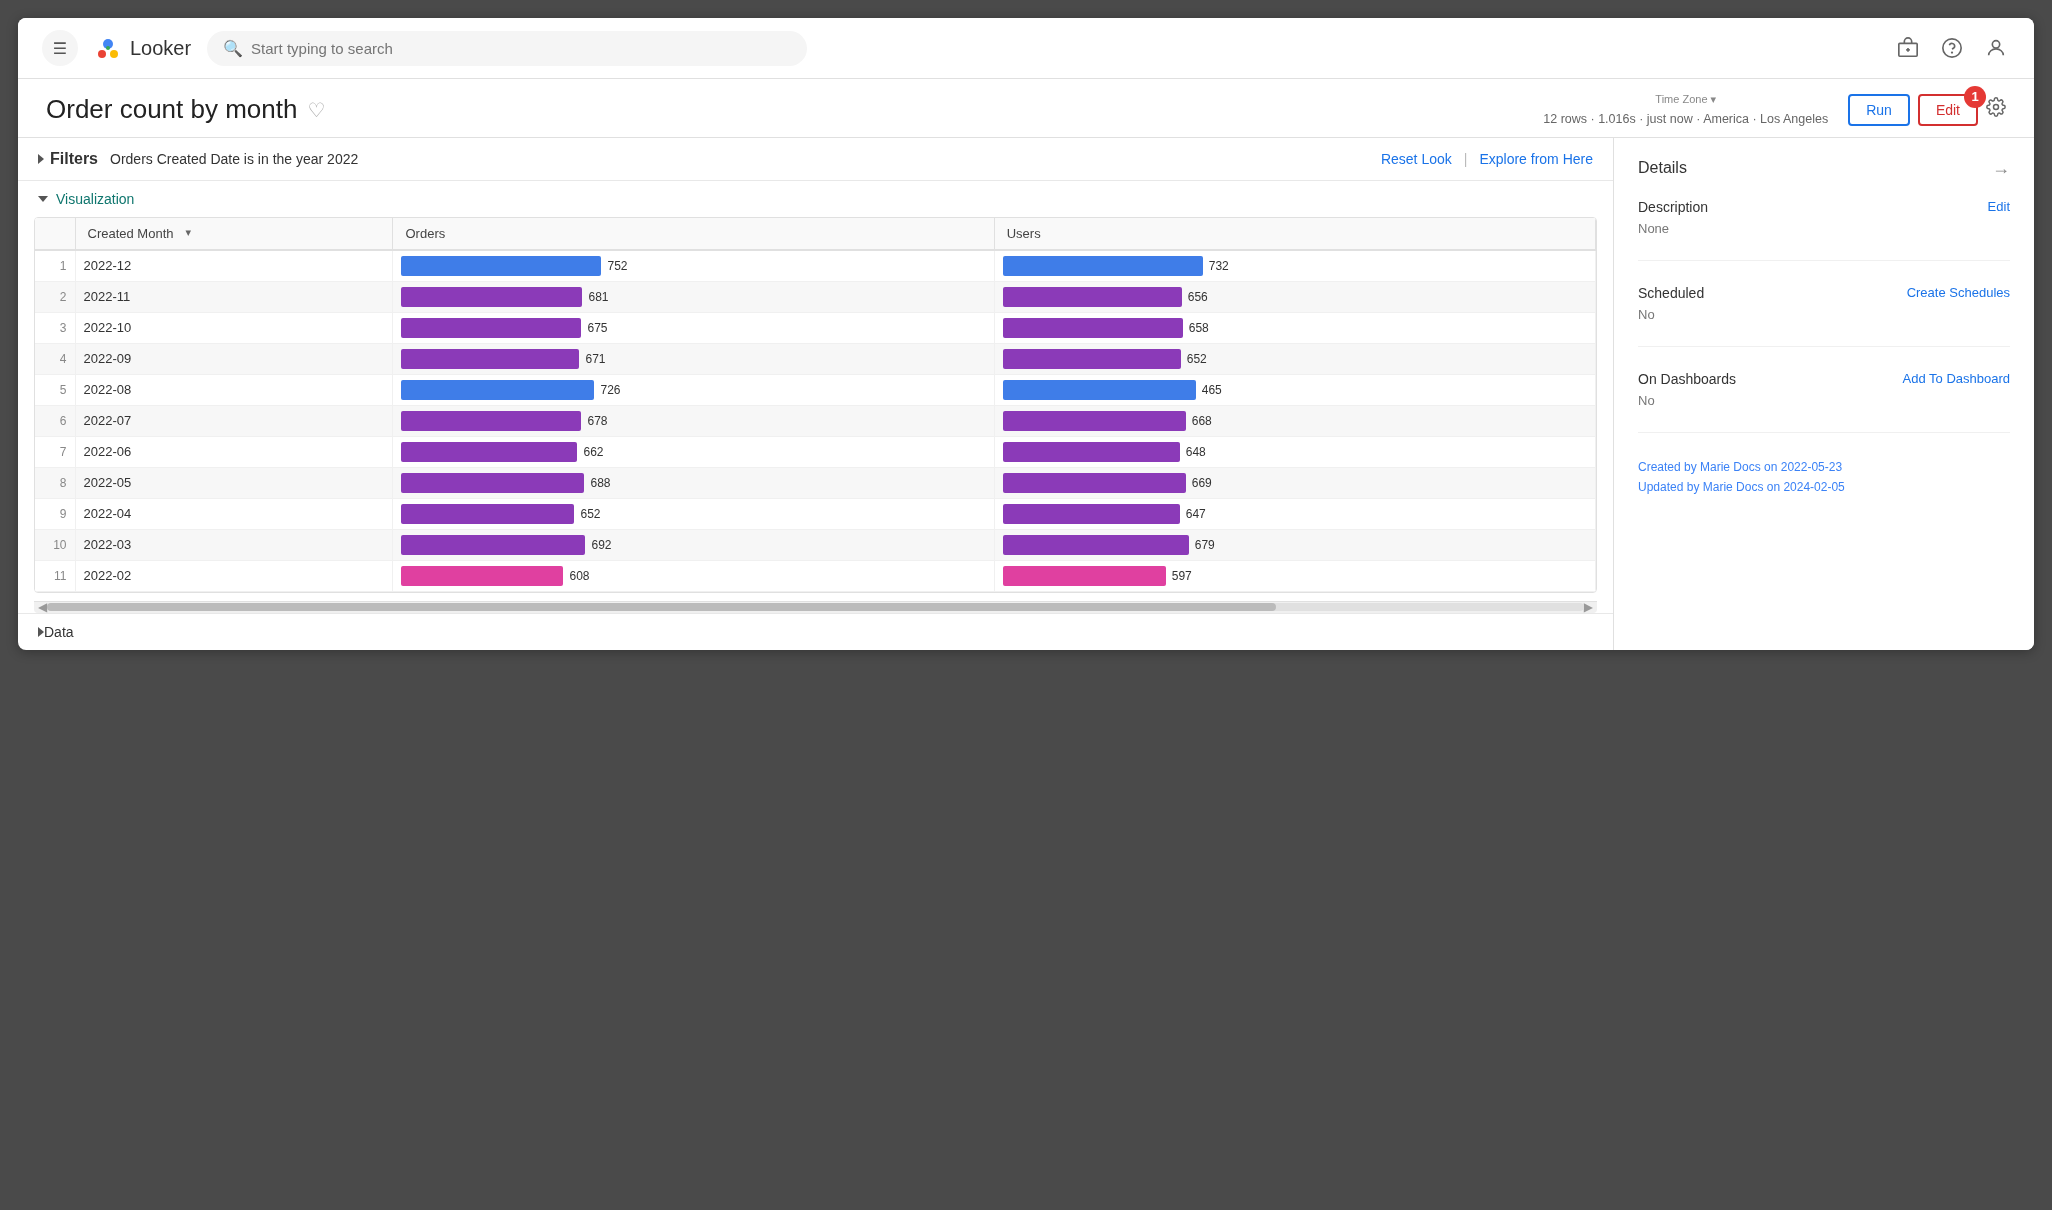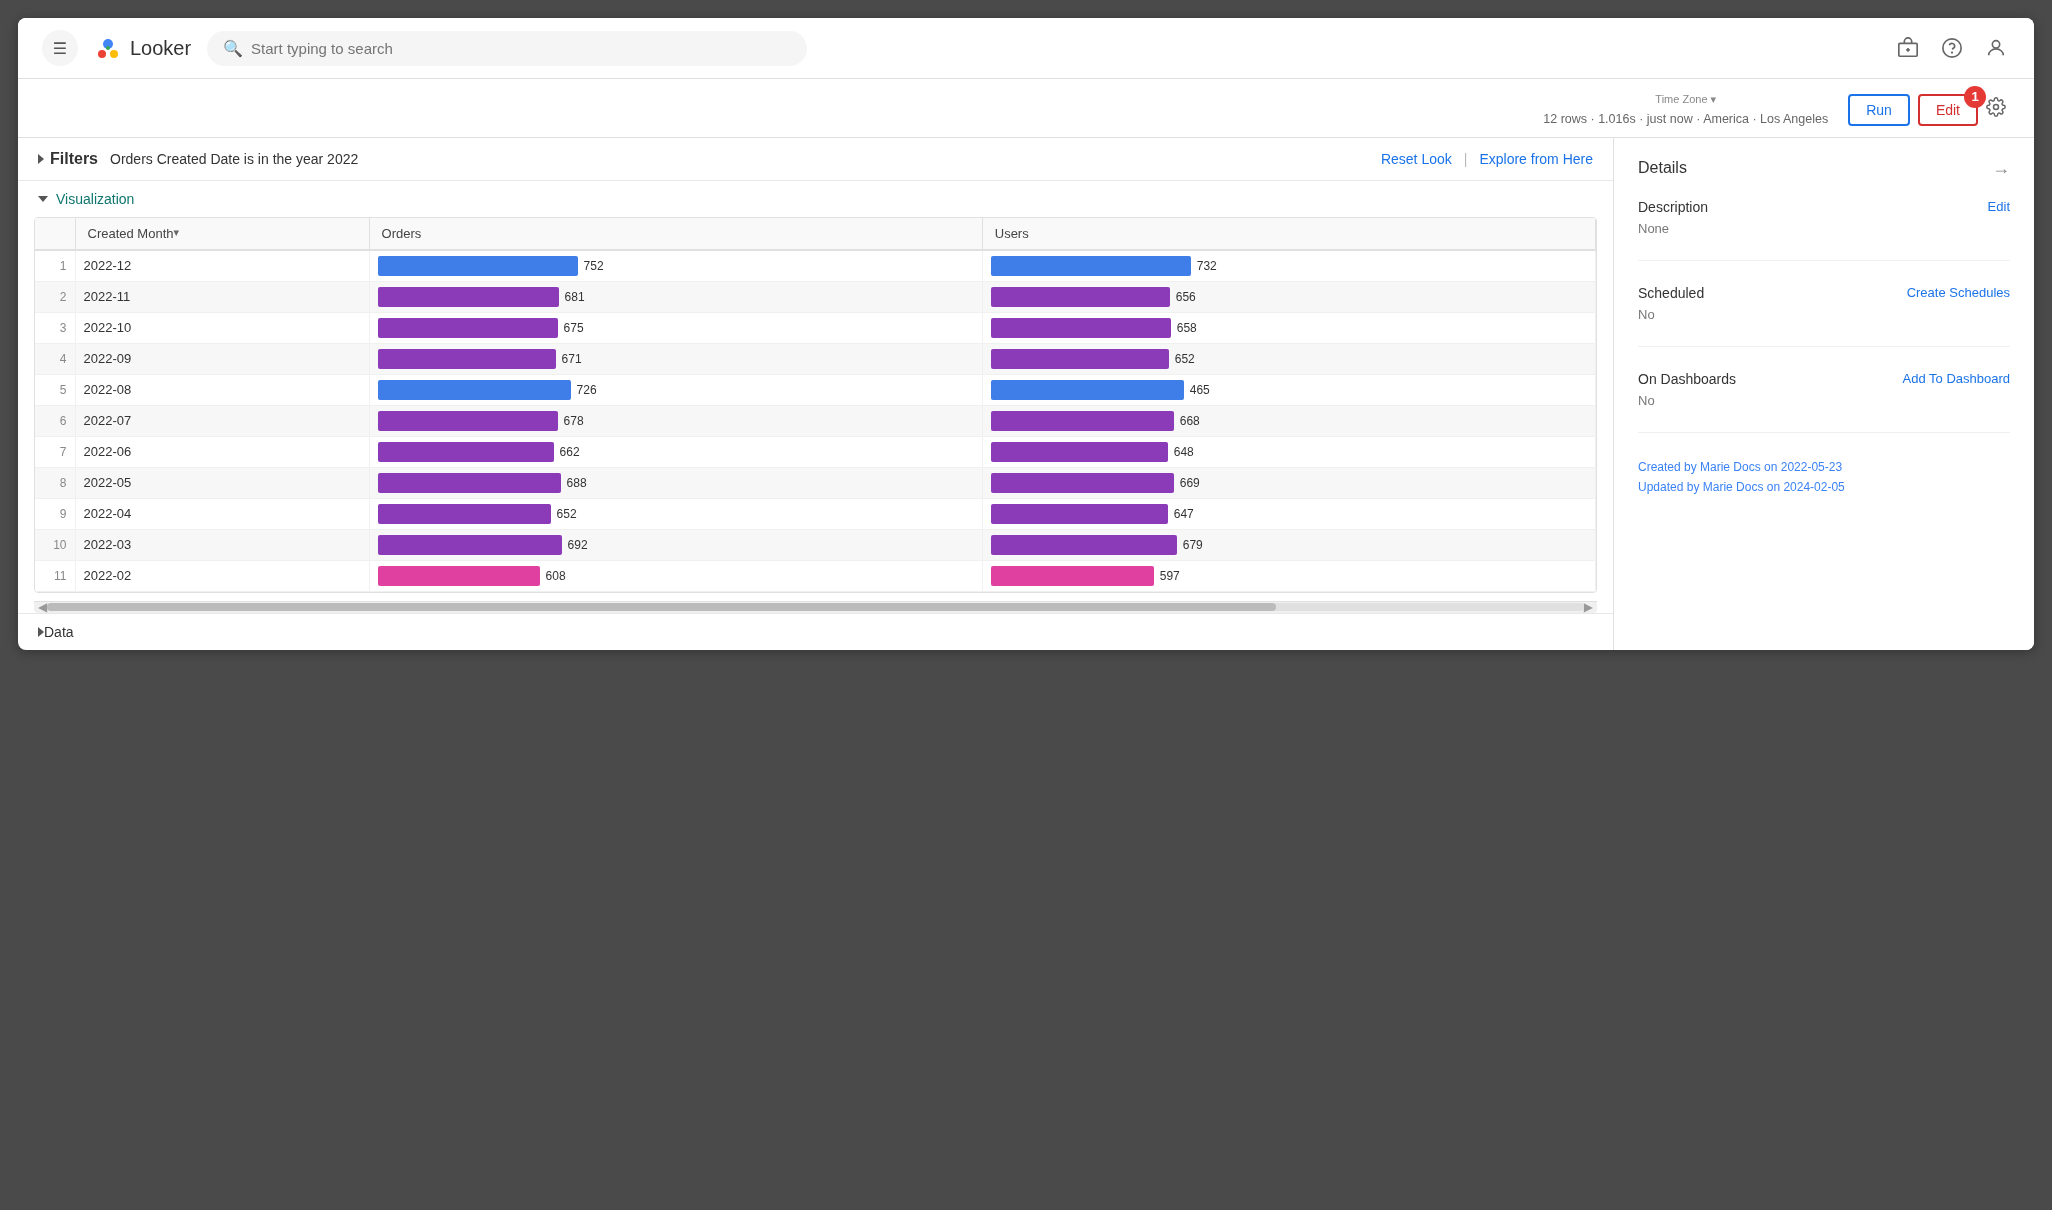--- a/index.html
+++ b/index.html
@@ -62,21 +62,21 @@
     .data-table th:first-child { width: 40px; }
     .data-table td { padding: 5px 8px; font-size: 13px; border-bottom: 1px solid #f0f0f0; border-right: 1px solid #f0f0f0; vertical-align: middle; }
     .data-table td:first-child { text-align: right; color: #888; font-size: 12px; width: 40px; }
     .data-table tr:nth-child(even) { background: #f7f7f7; }
     .data-table tr:nth-child(odd) { background: #fff; }
 
     .bar-cell { display: flex; align-items: center; gap: 6px; }
     .bar { height: 20px; border-radius: 2px; display: inline-block; }
     .bar-label { font-size: 12px; color: #333; white-space: nowrap; }
 
-    .th-with-arrow { display: flex; gap: 0; }
+    .th-with-arrow { display: flex; gap: 12px; }
     .sort-arrow { font-size: 11px; color: #666; }
 
     
     .scroll-row { height: 12px; background: #f0f0f0; border-top: 1px solid #e0e0e0; margin: 0 16px; border-radius: 0 0 4px 4px; display: flex; align-items: center; padding: 0 4px; }
     .scroll-track { flex: 1; height: 8px; background: #e0e0e0; border-radius: 4px; position: relative; }
     .scroll-thumb { position: absolute; left: 0; top: 0; height: 8px; background: #bbb; border-radius: 4px; width: 80%; }
 
     
     .data-section { padding: 10px 20px; border-top: 1px solid #e8e8e8; }
     .data-toggle { display: flex; align-items: center; cursor: pointer; font-size: 14px; font-weight: 500; color: #333; }
@@ -137,20 +137,24 @@
         <svg width="22" height="22" viewBox="0 0 24 24" fill="none" stroke="#666" stroke-width="1.8">
             <circle cx="12" cy="8" r="4"></circle>
             <path d="M4 20c0-4 3.6-7 8-7s8 3 8 7"></path>
           </svg>
       </div>
     </div>
   </div>
 
   <div class="title-bar">
     <div class="title-left">
+      <div class="page-title">
+        <span>Order count by month</span>
+        <span class="heart-icon">♡</span>
+      </div>
     </div>
     <div class="title-meta">
       <div class="timezone">Time Zone ▾</div>
       <div>
         <span>12 rows</span>
         <span> · </span>
         <span>1.016s</span>
         <span> · </span>
         <span>just now</span>
         <span> · </span>

